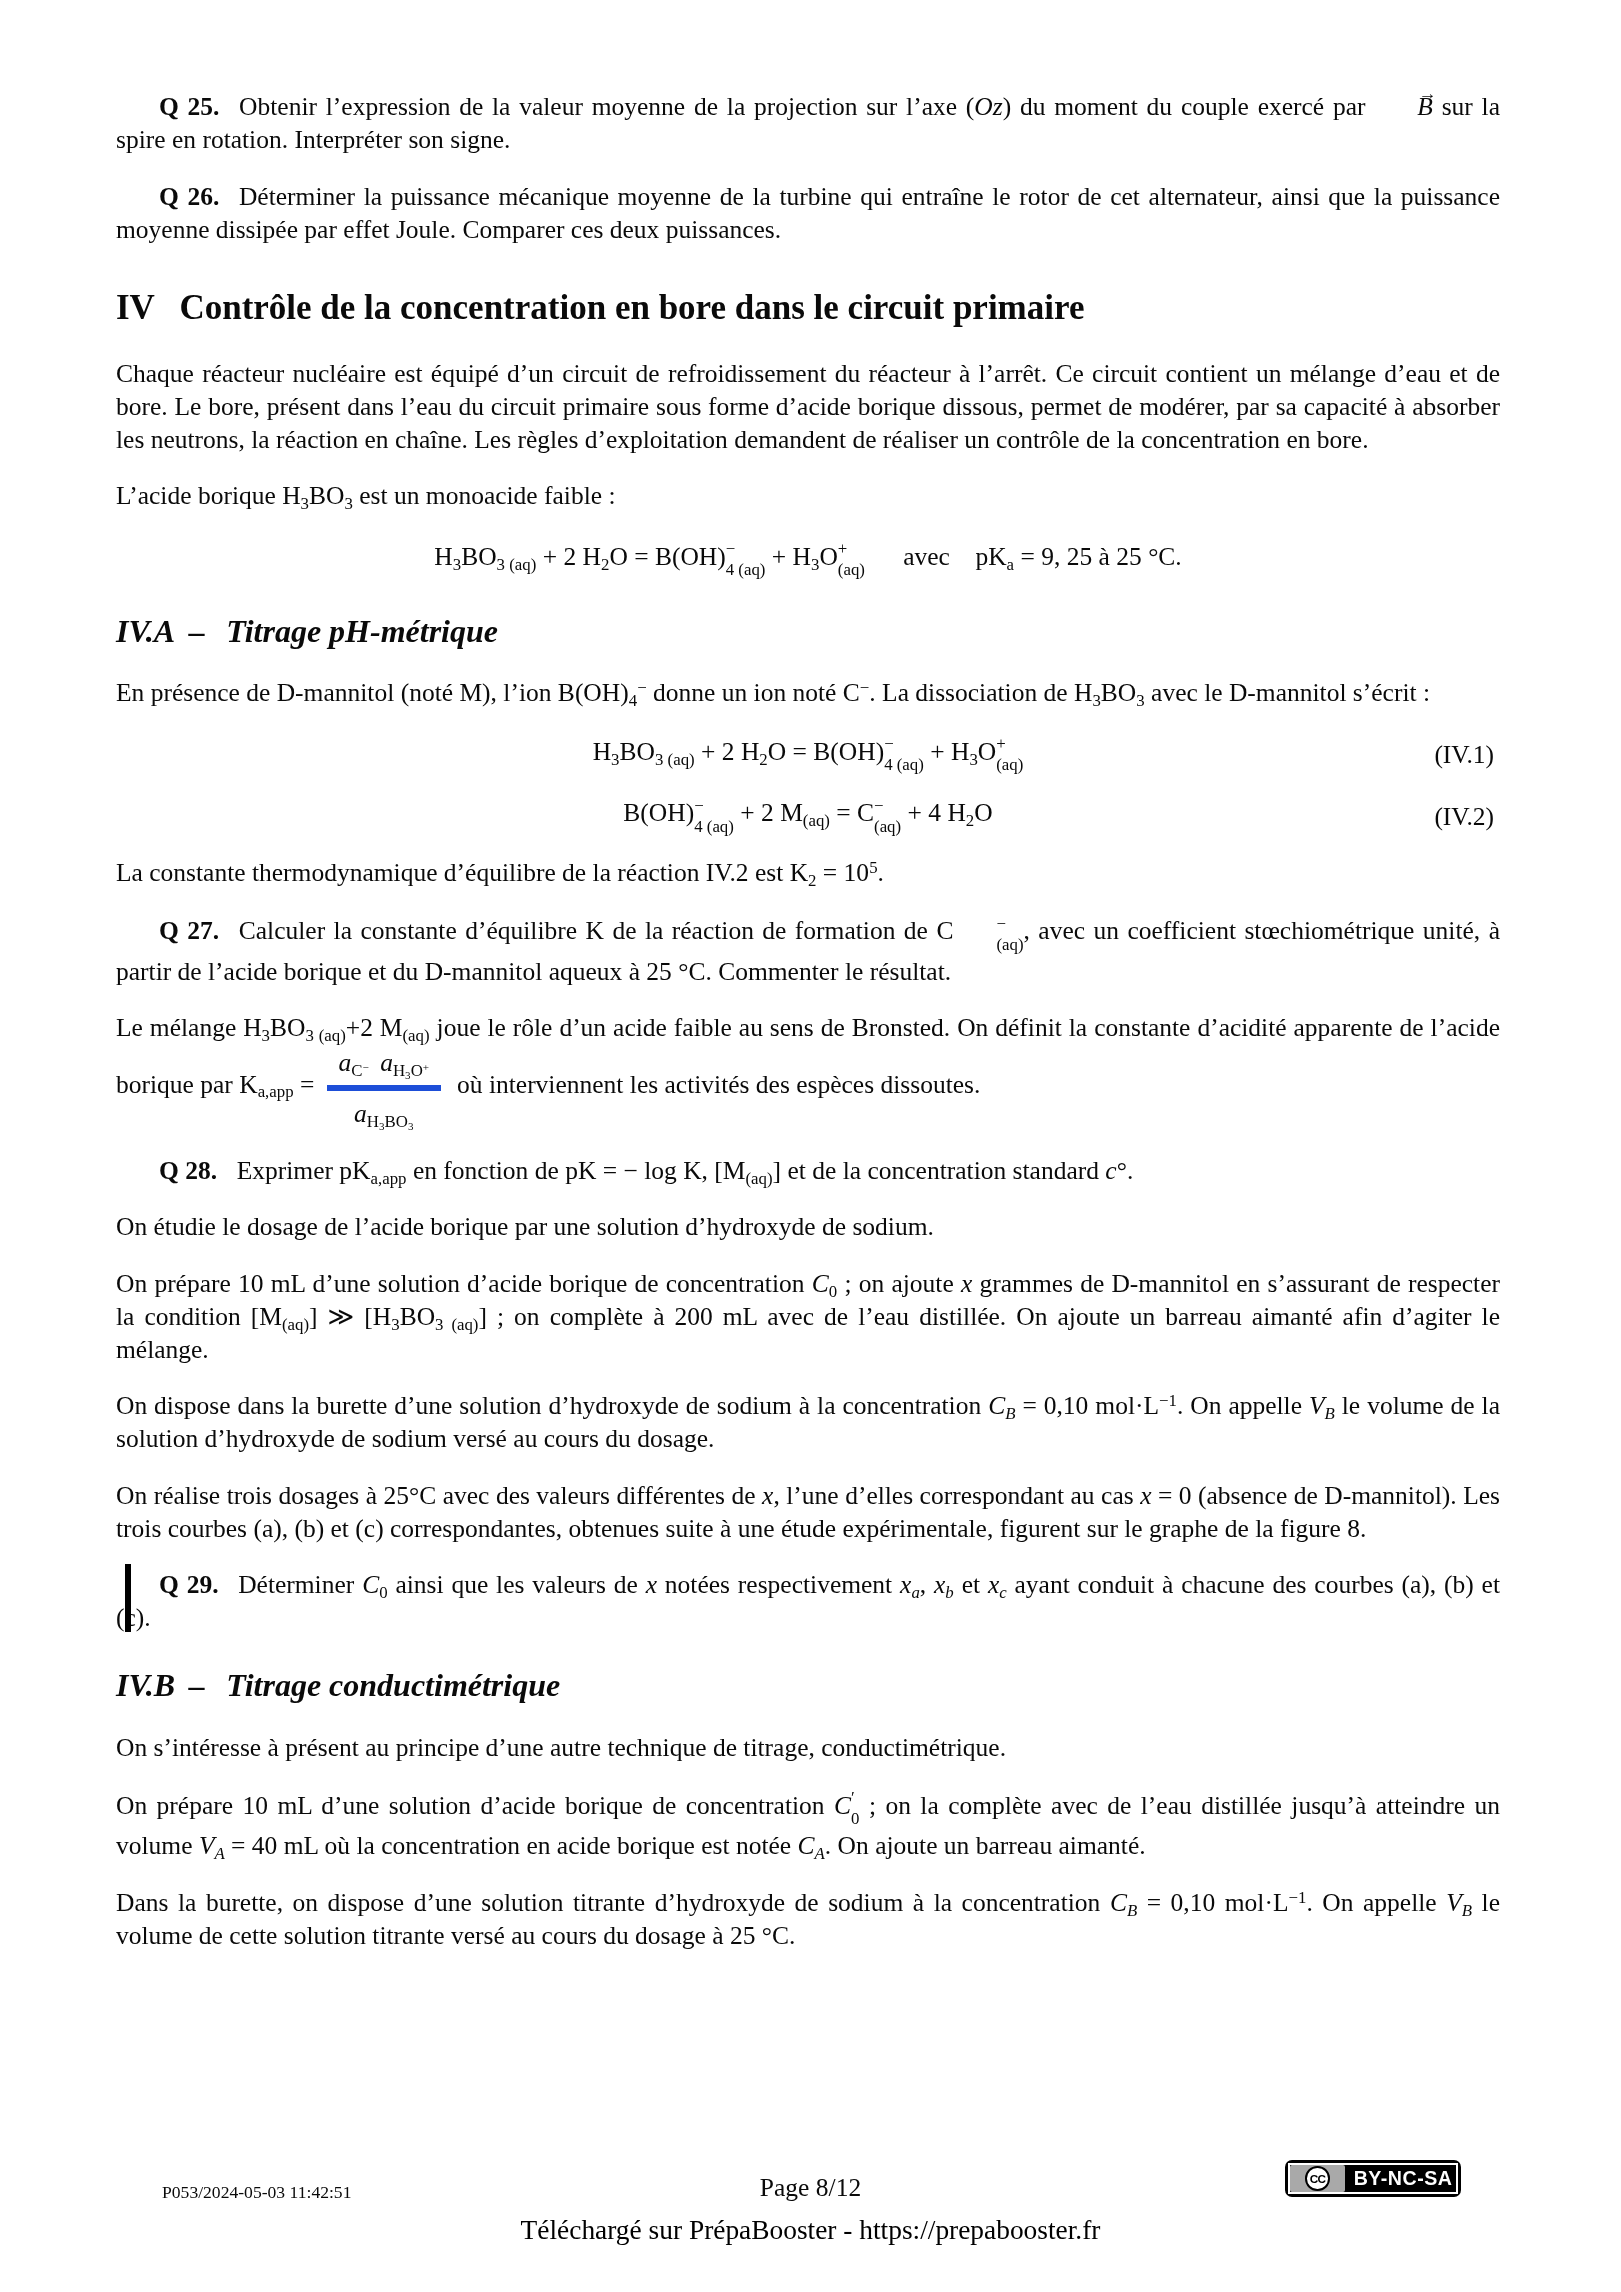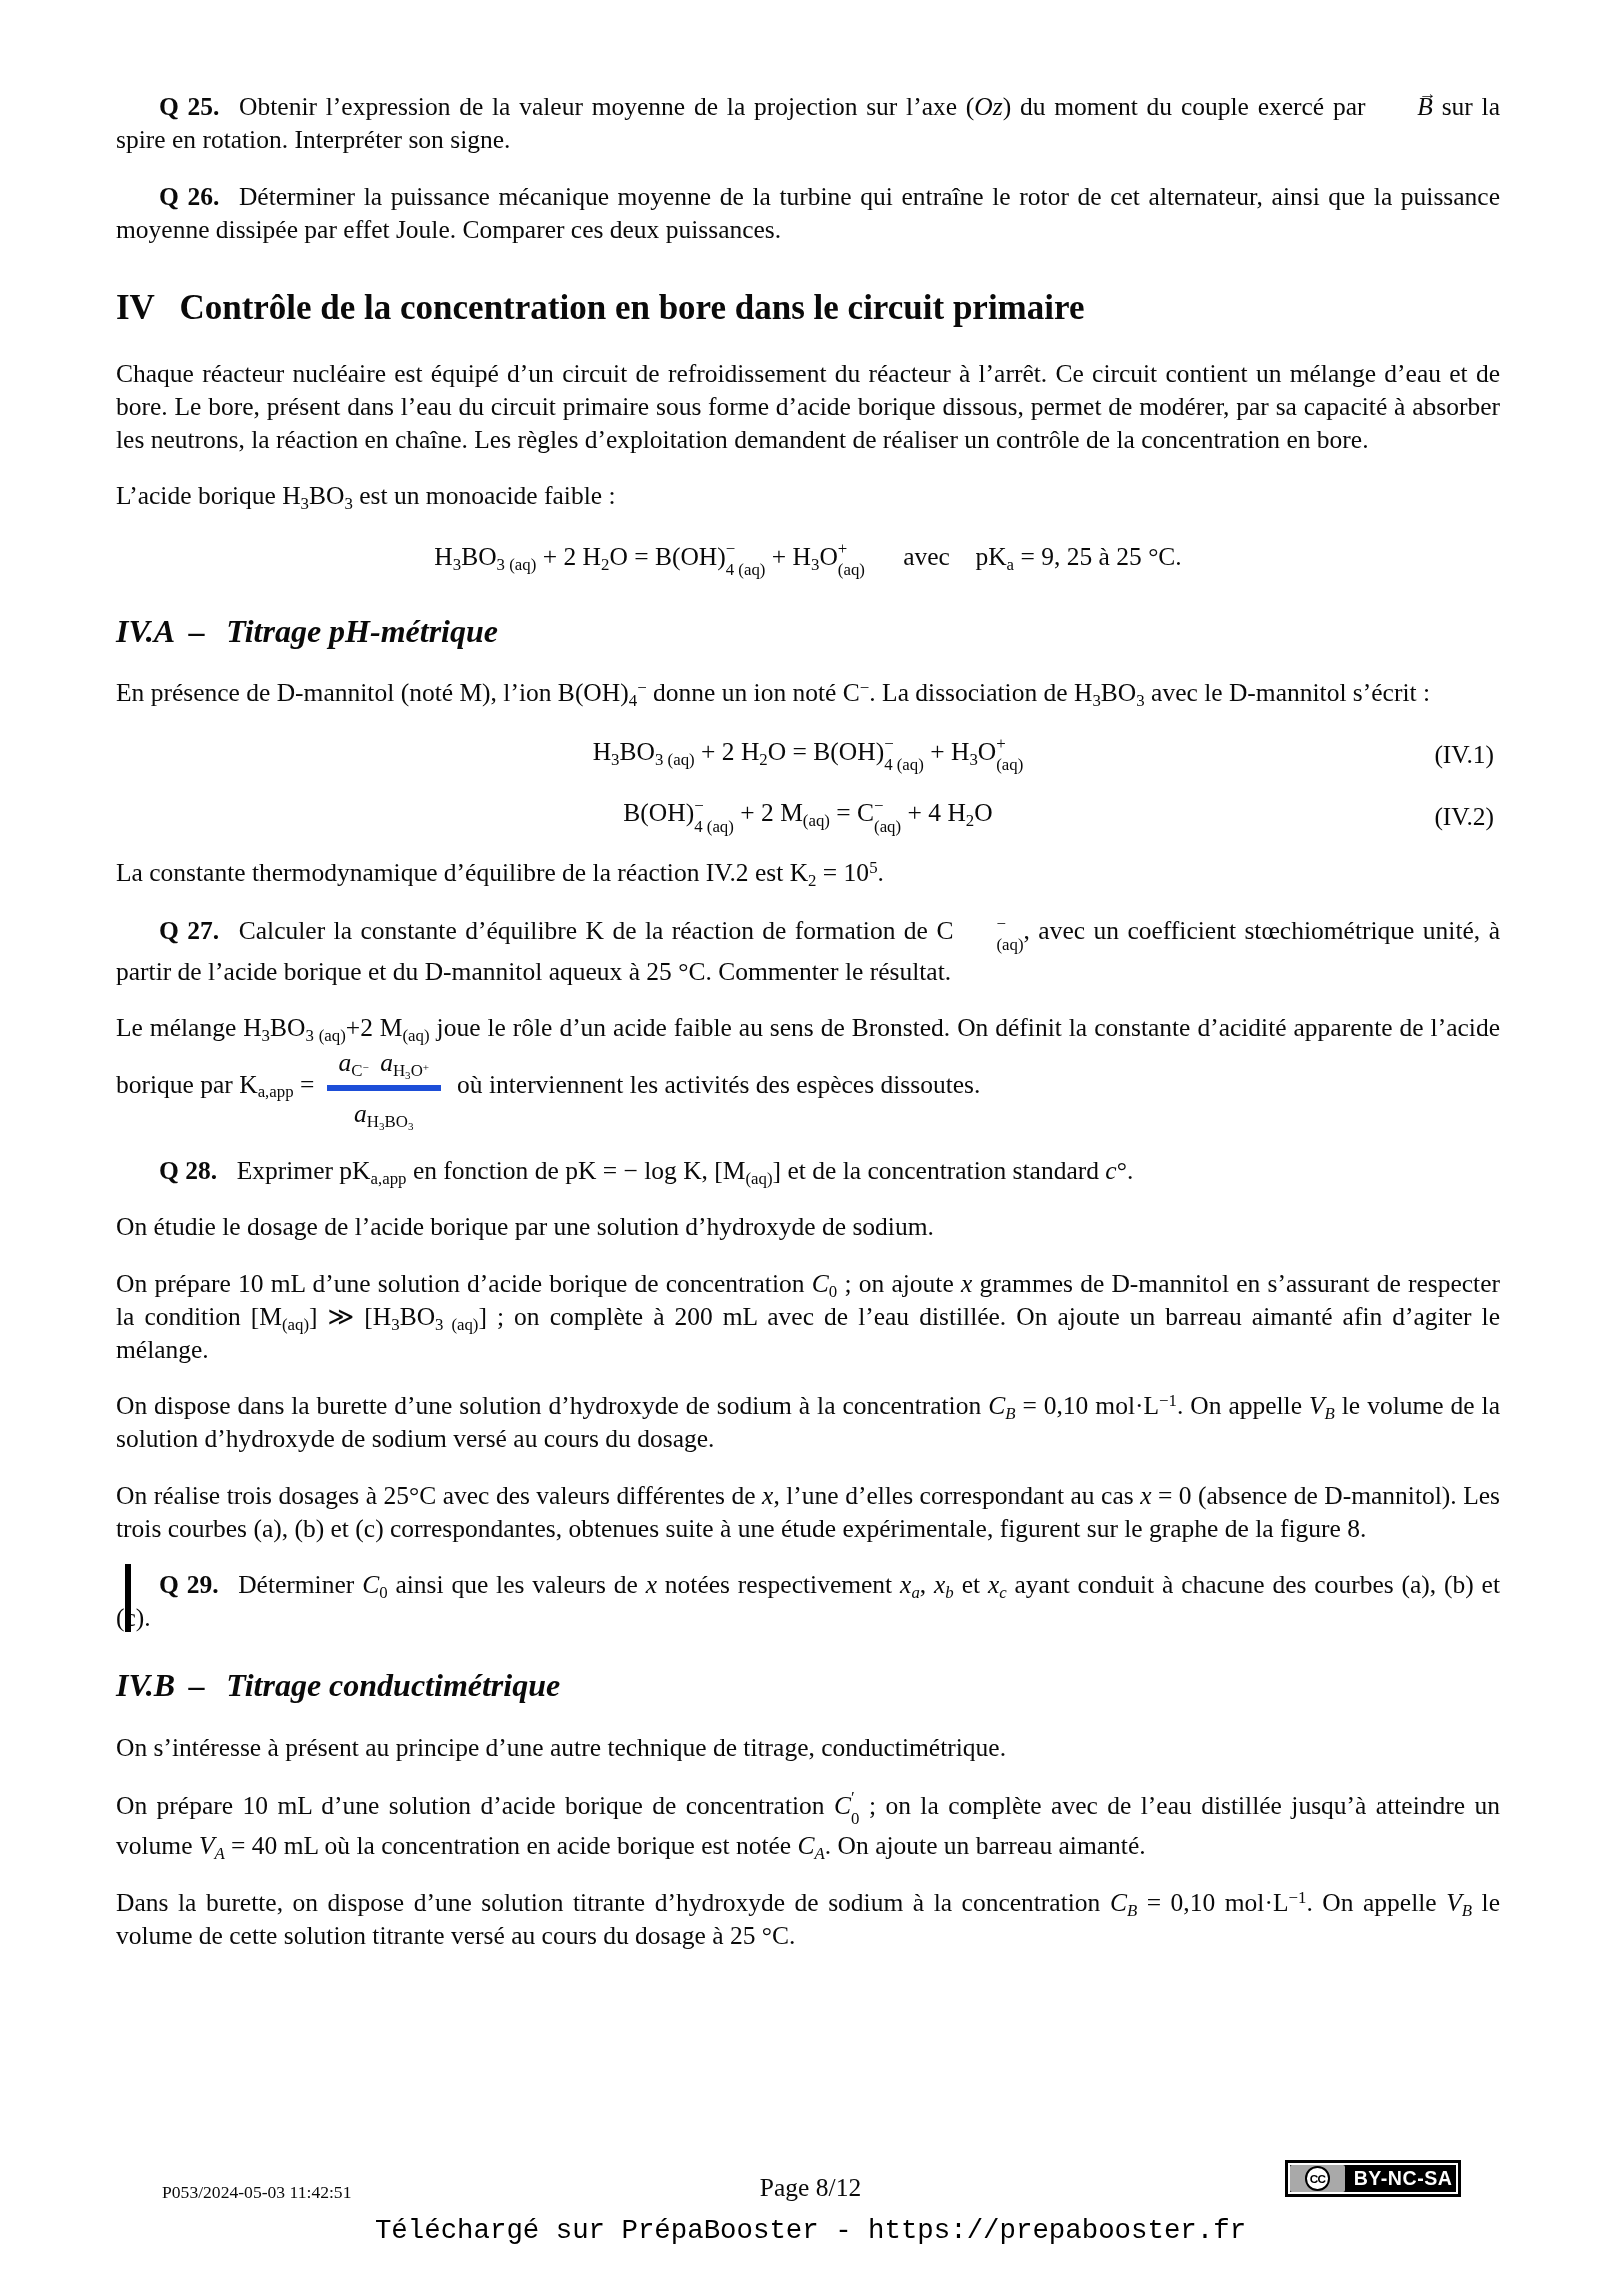--- a/index.html
+++ b/index.html
@@ -51,34 +51,34 @@
     content:"\2192"; position:absolute; left:0.08em; top:-0.75em;
     font-size:0.7em; font-style:normal;
   }
   .frac { display:inline-block; vertical-align:middle; text-align:center; margin:2px 9.8px 0 5.9px; }
   .frac .num { display:block; padding:0 11.8px 5.9px 11.8px; border-bottom:6px solid #1d4ed8; }
   .frac .den { display:block; padding:5.9px 11.8px 0 11.8px; }
   
   .footer-docid { position:absolute; left:162px; top:2182px; font-size:17.6px; }
   .footer-page  { position:absolute; left:0; width:100%; top:2173px; text-align:center; font-size:25.5px; }
   .badge { position:absolute; left:1285px; top:2160px; width:176px; height:37px;
-           background:#000; padding:2.9px; box-sizing:border-box; }
+           background:#000; padding:2.9px; box-sizing:border-box;border-radius:7px; }
   .badge-in { height:100%; box-sizing:border-box; border:2.9px solid #fff; background:#000;
               display:flex; align-items:center; }
   .badge-ccwrap { width:55px; align-self:stretch; background:#a9a9a9; border-radius:2px;
                   display:flex; align-items:center; justify-content:center; }
   .cc-circle { width:24.5px; height:24.5px; box-sizing:border-box; background:#fff;
                border:2px solid #000; border-radius:50%;
                display:flex; align-items:center; justify-content:center;
                font-family:"Liberation Sans","DejaVu Sans",sans-serif;
                font-weight:bold; font-size:11.8px; letter-spacing:-1px; color:#000; }
   .badge-label { color:#fff; font-family:"Liberation Sans","DejaVu Sans",sans-serif;
                  font-weight:bold; font-size:19.6px; margin-left:8.8px; letter-spacing:0.5px; }
   .download { position:absolute; left:0; width:100%; top:2215px; text-align:center;
-              font-family:Liberation Mono, monospace; font-size:27.4px; color:#000; }
+              font-family:Liberation Serif, serif; font-size:27.4px; color:#000; }
 </style>
 </head>
 <body>
 
 <main class="content">
     <div class="para question"><span class="qlabel">Q 25.</span><span>Obtenir l’expression de la valeur moyenne de la projection sur l’axe (<span class="it">Oz</span>) du moment du couple exercé par <span class="vec">B</span> sur la spire en rotation. Interpréter son signe.</span></div>
     <div class="para question"><span class="qlabel">Q 26.</span><span>Déterminer la puissance mécanique moyenne de la turbine qui entraîne le rotor de cet alternateur, ainsi que la puissance moyenne dissipée par effet Joule. Comparer ces deux puissances.</span></div>
     <h1 class="section"><span class="secnum">IV</span><span>Contrôle de la concentration en bore dans le circuit primaire</span></h1>
     <p class="para">Chaque réacteur nucléaire est équipé d’un circuit de refroidissement du réacteur à l’arrêt. Ce circuit contient un mélange d’eau et de bore. Le bore, présent dans l’eau du circuit primaire sous forme d’acide borique dissous, permet de modérer, par sa capacité à absorber les neutrons, la réaction en chaîne. Les règles d’exploitation demandent de réaliser un contrôle de la concentration en bore.</p>
     <p class="para">L’acide borique H<sub>3</sub>BO<sub>3</sub> est un monoacide faible :</p>

